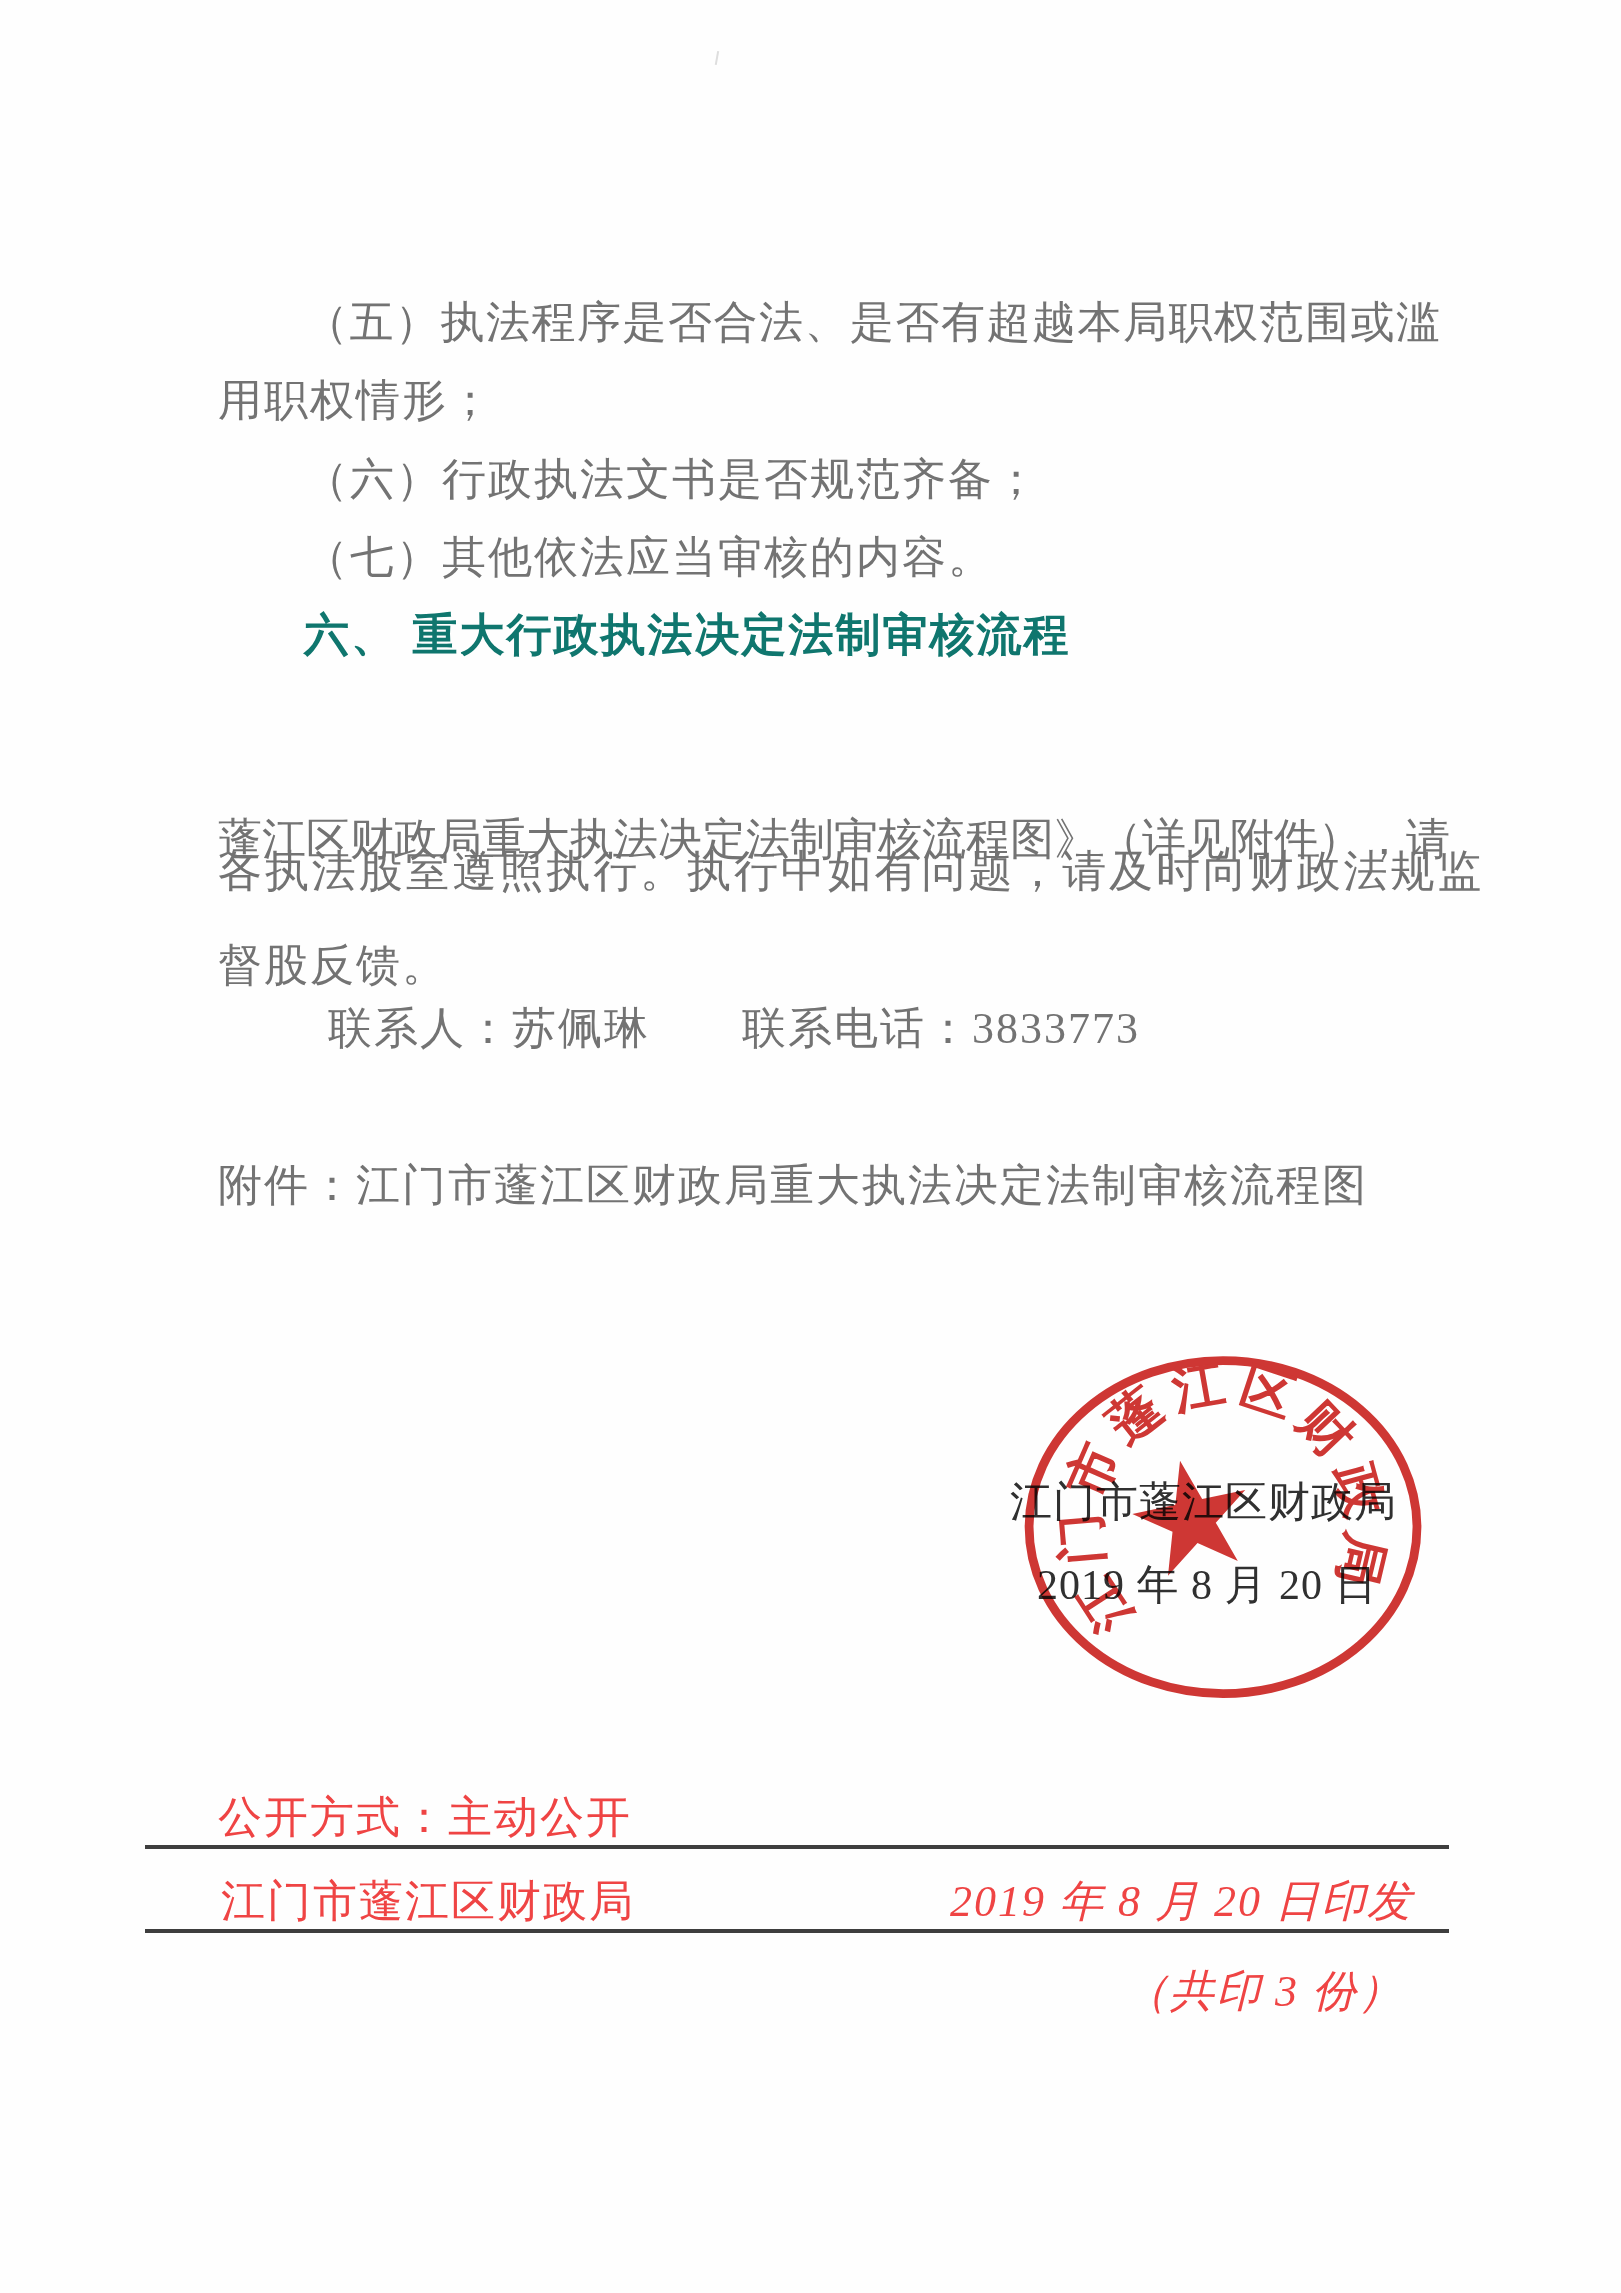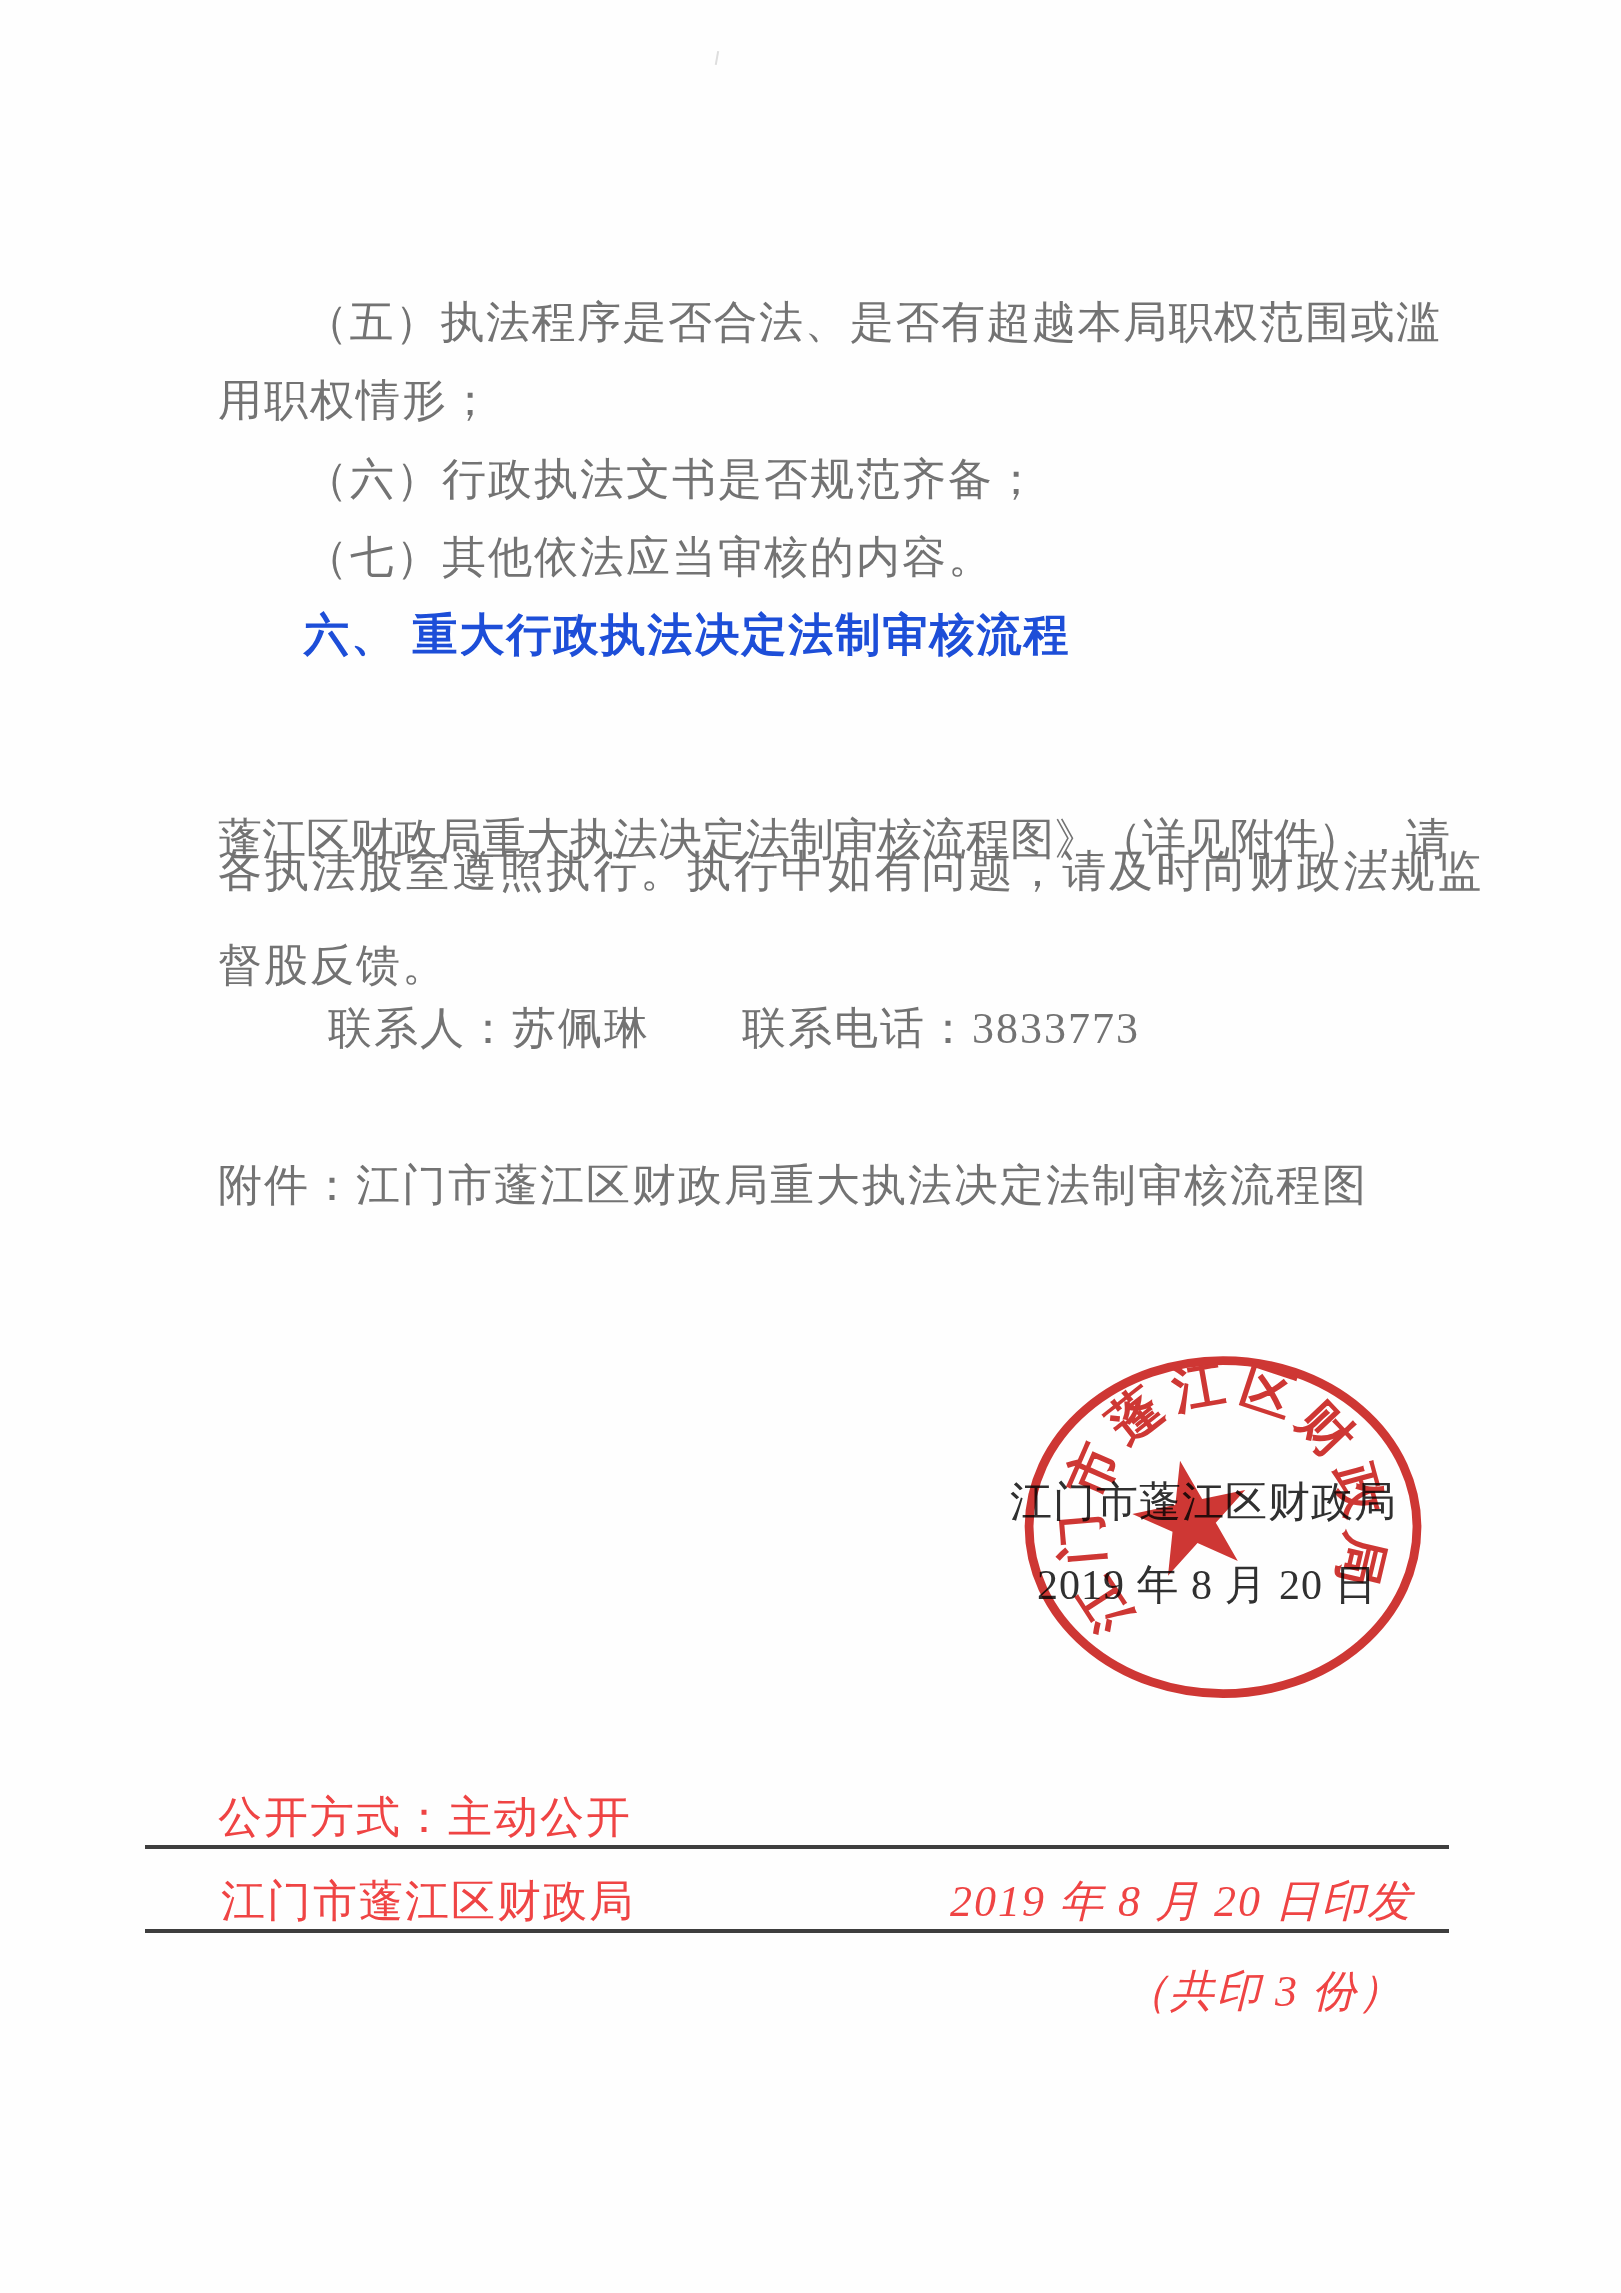--- a/index.html
+++ b/index.html
@@ -18,21 +18,21 @@
     line-height:51px;
     letter-spacing:2px;
     white-space:nowrap;
     color:#737373;
   }
   .l-indent{left:304px;}
   .l-margin{left:218px;}
   .heading{
     font-family:"Liberation Sans","DejaVu Sans",sans-serif;
     font-weight:700;
-    color:#1d4ed8;
+    color:#0f766e;
     font-size:45px;
     letter-spacing:2px;
   }
   .tight{letter-spacing:0px;margin-top:47px;}
   .loose{letter-spacing:2.9px;}
   .sig{
     position:absolute;
     font-size:42px;
     letter-spacing:1px;
     white-space:nowrap;

